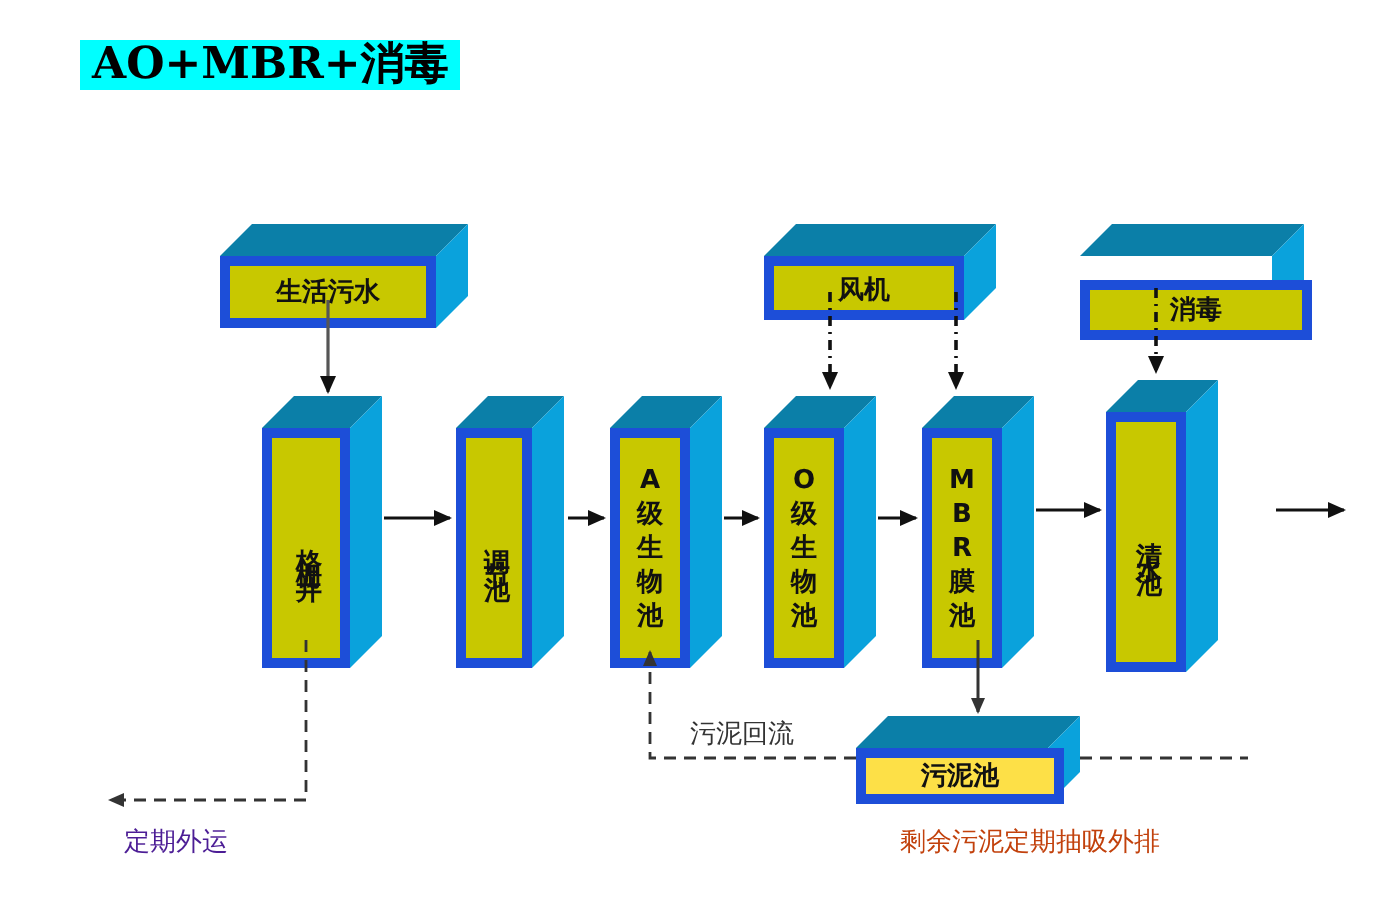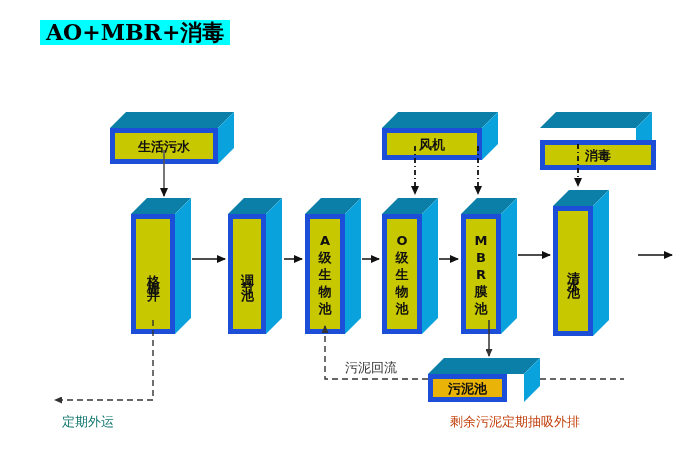--- a/index.html
+++ b/index.html
@@ -161,29 +161,29 @@
       <div class="box3d" style="left: 553px; top: 190px; width: 56px; height: 146px;">
         <div class="top" style="left: 0px; top: 0px; width: 56px; height: 16px; background: rgb(11, 127, 168); clip-path: polygon(0px 16px, 16px 0px, 56px 0px, 40px 16px);"></div>
         <div class="side" style="left: 40px; top: 0px; width: 16px; height: 146px; background: rgb(10, 162, 220); clip-path: polygon(0px 16px, 16px 0px, 16px 130px, 0px 146px);"></div>
         <div class="front" style="left: 0px; top: 16px; width: 40px; height: 130px; background: rgb(200, 200, 0);">
           <span class="label vert">清水池</span>
         </div>
       </div>
       <div class="box3d" style="left: 428px; top: 358px; width: 112px; height: 44px;">
         <div class="top" style="left: 0px; top: 0px; width: 112px; height: 16px; background: rgb(11, 127, 168); clip-path: polygon(0px 16px, 16px 0px, 112px 0px, 96px 16px);"></div>
         <div class="side" style="left: 96px; top: 0px; width: 16px; height: 44px; background: rgb(10, 162, 220); clip-path: polygon(0px 16px, 16px 0px, 16px 28px, 0px 44px);"></div>
-        <div class="front" style="left: 0px; top: 16px; width: 79px; height: 28px; background: #eab308;">
+        <div class="front" style="left: 0px; top: 16px; width: 104px; height: 28px; background: #fde047;">
           <span class="label">污泥池</span>
         </div>
       </div>
     </div>
 
   <div id="labels-layer">
       <div class="txt" style="left: 345px; top: 332px; color: rgb(51, 51, 51); margin-top: 28px;">污泥回流</div>
-      <div class="txt" style="left: 62px; top: 414px; color: #0f766e;">定期外运</div>
+      <div class="txt" style="left: 62px; top: 414px; color: #4c1d95;">定期外运</div>
       <div class="txt" style="left: 450px; top: 414px; color: #c2410c;">剩余污泥定期抽吸外排</div>
     </div>
 
   <svg class="overlay" viewBox="0 0 700 450">
     <defs>
       <marker id="ah" markerWidth="9" markerHeight="8" refX="8" refY="4" orient="auto" markerUnits="userSpaceOnUse">
         <path d="M0,0 L9,4 L0,8 z" fill="#111111"></path>
       </marker>
       <marker id="ahs" markerWidth="8" markerHeight="7" refX="7" refY="3.5" orient="auto" markerUnits="userSpaceOnUse">
         <path d="M0,0 L8,3.5 L0,7 z" fill="#333333"></path>

